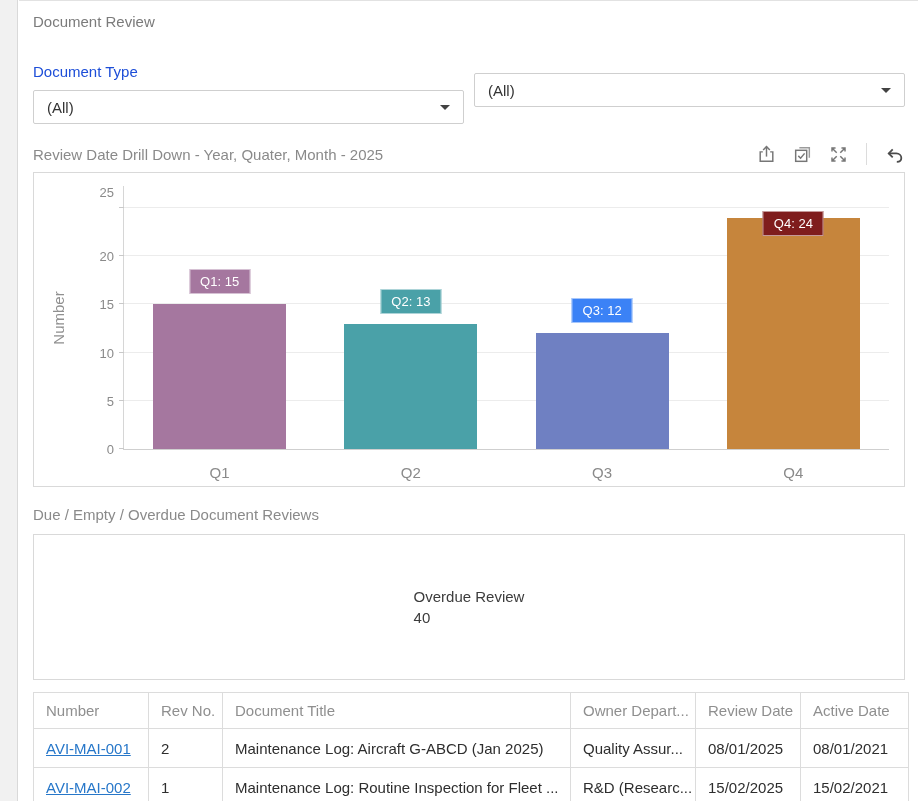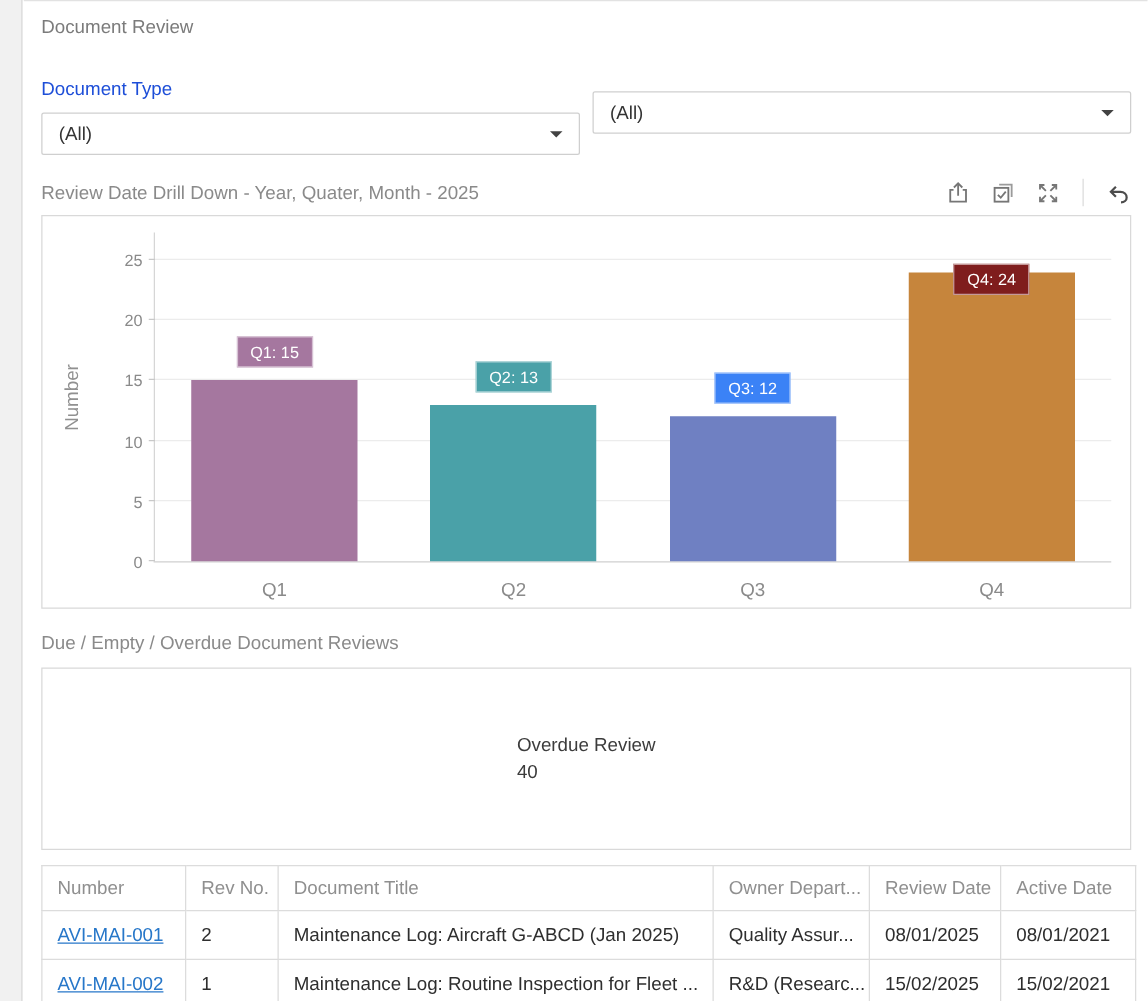--- a/index.html
+++ b/index.html
@@ -121,21 +121,21 @@
         <div class="gridline" style="bottom: 96.4px;"></div>
         <div class="ytick-label" style="bottom: 88.4px;">10</div>
         <div class="ytick-mark" style="bottom: 96.4px;"></div>
         <div class="gridline" style="bottom: 144.6px;"></div>
         <div class="ytick-label" style="bottom: 136.6px;">15</div>
         <div class="ytick-mark" style="bottom: 144.6px;"></div>
         <div class="gridline" style="bottom: 192.8px;"></div>
         <div class="ytick-label" style="bottom: 184.8px;">20</div>
         <div class="ytick-mark" style="bottom: 192.8px;"></div>
         <div class="gridline" style="bottom: 241px;"></div>
-        <div class="ytick-label" style="bottom: 233px;">25</div>
+        <div class="ytick-label" style="bottom: 249px;">25</div>
         <div class="ytick-mark" style="bottom: 241px;"></div>
         <div class="bar" style="left: 3.8%; width: 17.4%; height: 144.6px; background: rgb(165, 119, 159);"></div>
         <div class="bar-label" style="background: rgb(165, 119, 159); left: 12.5%; bottom: 154.6px;">Q1: 15</div>
         <div class="x-label" style="left: 12.5%;">Q1</div>
         <div class="bar" style="left: 28.8%; width: 17.4%; height: 125.32px; background: rgb(74, 161, 168);"></div>
         <div class="bar-label" style="background: rgb(74, 161, 168); left: 37.5%; bottom: 135.32px;">Q2: 13</div>
         <div class="x-label" style="left: 37.5%;">Q2</div>
         <div class="bar" style="left: 53.8%; width: 17.4%; height: 115.68px; background: rgb(111, 128, 194);"></div>
         <div class="bar-label" style="background: #3b82f6; left: 62.5%; bottom: 125.68px;">Q3: 12</div>
         <div class="x-label" style="left: 62.5%;">Q3</div>

